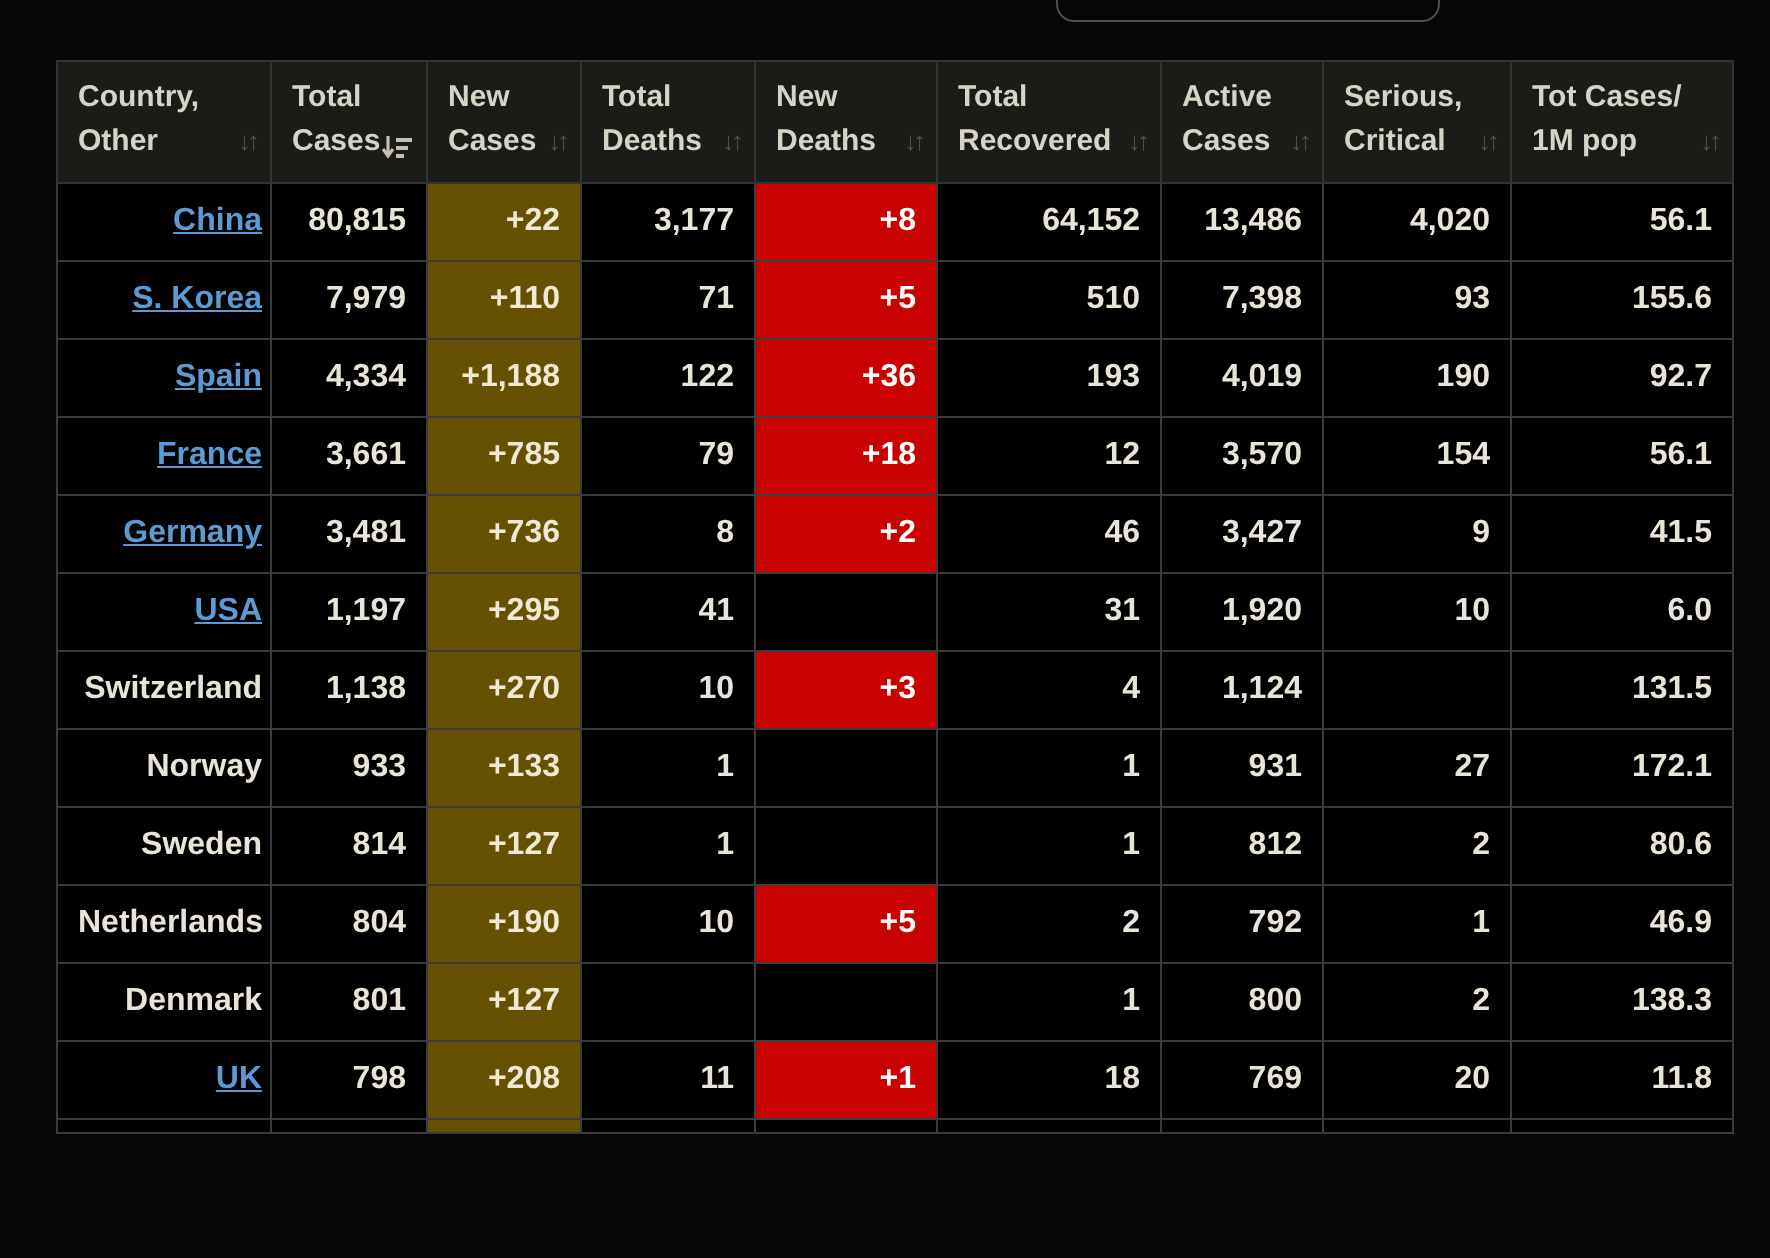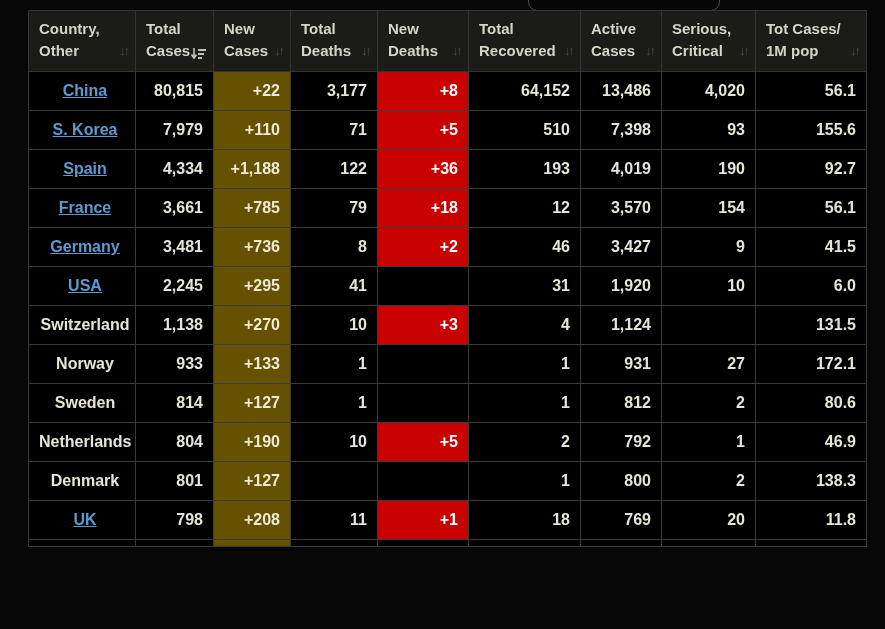--- a/index.html
+++ b/index.html
@@ -7,21 +7,21 @@
     width:885px;height:629px;overflow:hidden;position:relative;
     background:#070707;
     font-family:"Liberation Sans","DejaVu Sans",sans-serif;
   }
   
   .popup-edge{
     position:absolute;left:528px;top:-8px;width:192px;height:19px;
     border:1px solid #4e4e4e;border-radius:0 0 9px 9px;
     background:#060606;box-sizing:border-box;
   }
-  .tbl-wrap{position:absolute;left:28px;top:10px;width:838px;}
+  .tbl-wrap{position:absolute;left:28px;top:30px;width:838px;}
   table{
     border-collapse:collapse;table-layout:fixed;width:838px;
     background:#000;
   }
   th,td{
     border:1px solid #3b3b3b;box-sizing:border-box;
     overflow:hidden;white-space:nowrap;
   }
   thead th{
     height:61px;background:#1b1b18;color:#d6d3c7;
@@ -34,21 +34,21 @@
     position:absolute;right:7px;bottom:10px;
     font-size:13px;color:#4f4f4f;letter-spacing:-2px;font-weight:bold;
   }
   .sort-ic.active{color:#c4c1b4;letter-spacing:0;}
   .sort-ic svg{display:block;}
   tbody td{
     height:39px;color:#e8e4d8;font-size:16px;font-weight:bold;
     text-align:right;padding:0 10px 0 4px;background:#000;
   }
   tbody td.country{
-    text-align:center;padding:0 4px 0 10px;
+    text-align:right;padding:0 4px 0 10px;
   }
   tbody td.country a{
     color:#5c9bd2;text-decoration:underline;font-weight:bold;
   }
   tbody td.nc{background:#655102;color:#efe9d4;margin-top:44px;}
   tbody td.nd.hasval{background:#c90101;color:#fff;}
   tr.partial td{height:7px;}
   tr.partial td.nd{background:#000;}
 </style>
 </head>
@@ -140,21 +140,21 @@
           <td class="nc">+736</td>
           <td>8</td>
           <td class="nd hasval">+2</td>
           <td>46</td>
           <td>3,427</td>
           <td>9</td>
           <td>41.5</td>
         </tr>
         <tr>
           <td class="country"><a href="#">USA</a></td>
-          <td>2,245</td>
+          <td>1,197</td>
           <td class="nc">+295</td>
           <td>41</td>
           <td class="nd"></td>
           <td>31</td>
           <td>1,920</td>
           <td>10</td>
           <td>6.0</td>
         </tr>
         <tr>
           <td class="country"><span>Switzerland</span></td>

